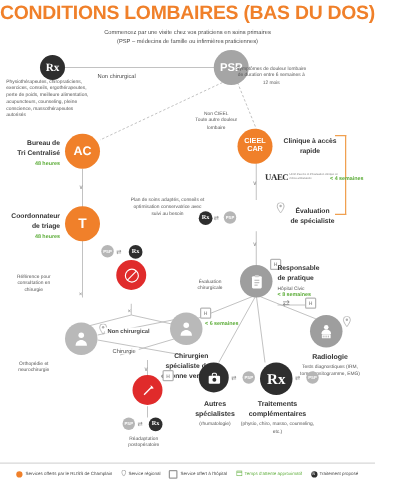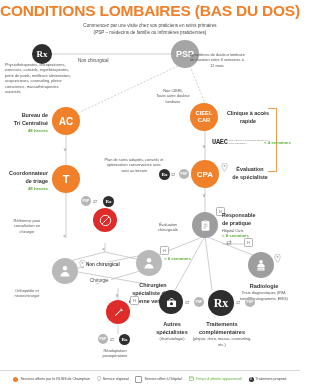--- a/index.html
+++ b/index.html
@@ -43,21 +43,21 @@
     font-weight:700;display:flex;align-items:center;justify-content:center;}
   .pin{position:absolute;width:7px;height:9px;color:#b0b0b0;}
   .mini{position:absolute;border-radius:50%;display:flex;align-items:center;
     justify-content:center;font-size:3.4px;font-weight:700;color:#fff;}
   .mini.psp{background:#b6b6b6;}
   .mini.rx{background:#2e2e2e;font-size:5px;}
   .swap{position:absolute;color:#8d8d8d;font-size:5px;}
 
   
   .uaec{position:absolute;display:flex;align-items:center;gap:1px;}
-  .uaec .mark{font-family:Liberation Mono, monospace;font-size:7px;
+  .uaec .mark{font-family:Liberation Serif, serif;font-size:7px;
     font-weight:700;color:#333;letter-spacing:-0.3px;}
   .uaec .sub{font-size:2.2px;line-height:1.15;color:#7a7a7a;max-width:40px;}
 
   
   .bracket{position:absolute;border:1px solid #f0a050;border-left:none;}
 
   
   .legend{position:absolute;left:0;bottom:0;width:300px;height:16px;
     border-top:0.6px solid #d8d8d8;display:flex;align-items:center;
     justify-content:center;gap:7px;}
@@ -175,23 +175,20 @@
     <div class="green">48 heures</div>
   </div>
 
   <div class="lab micro ctr" style="left:104px;top:157px;width:60px;">Plan de soins adaptés, conseils et optimisation conservatrice avec suivi au besoin</div>
 
   <div class="mini psp" style="left:81px;top:196px;width:10px;height:10px;">PSP</div>
   <div class="swap" style="left:93px;top:198px;">⇄</div>
   <div class="mini rx" style="left:103px;top:196px;width:11px;height:11px;
               font-family:'Liberation Serif',serif;">Rx</div>
 
-  <div class="node n-or" style="left:191px;top:160px;width:28px;height:28px;font-size:8px;">
-    <span>CPA</span>
-  </div>
   <div class="pin" style="left:221px;top:158px;">
     <svg viewBox="0 0 10 13" width="7" height="9">
         <path d="M5 0a4 4 0 00-4 4c0 3 4 8 4 8s4-5 4-8a4 4 0 00-4-4z" fill="none" stroke="#b0b0b0" stroke-width="1"></path>
         <circle cx="5" cy="4" r="1.4" fill="#b0b0b0"></circle>
       </svg>
   </div>
   <div class="lab bold ctr" style="left:226px;top:166px;width:48px;font-size:5.4px;white-space:pre-line;">Évaluation
 de spécialiste</div>
 
   <div class="mini rx" style="left:159px;top:169px;width:11px;height:11px;

